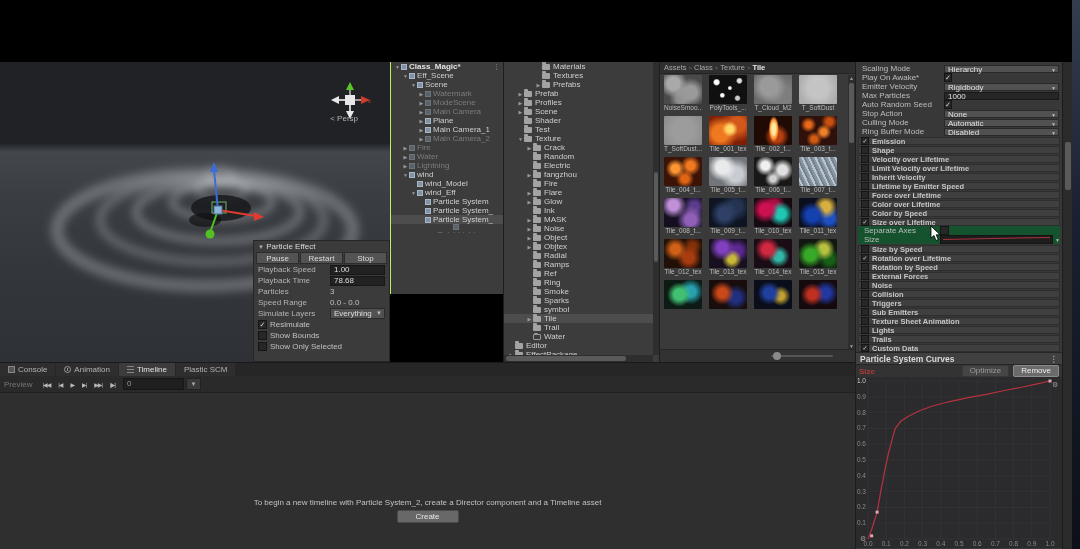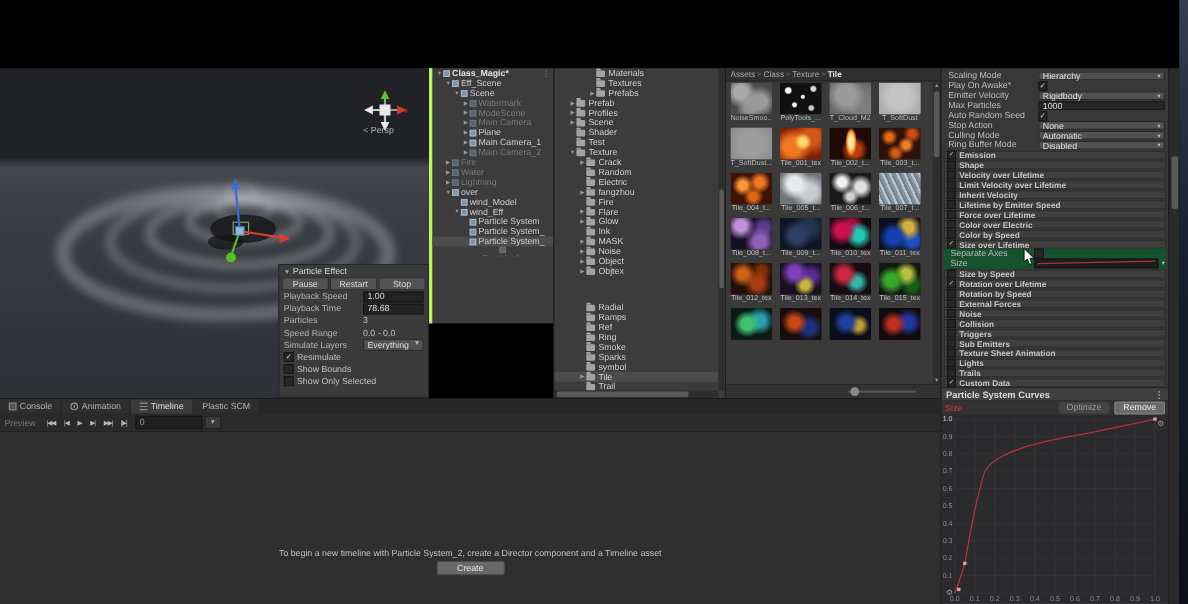--- a/index.html
+++ b/index.html
@@ -21,21 +21,21 @@
   .pe-lab{width:72px;color:#b4b4b4;}
   .pe-field{flex:1;height:8px;line-height:8px;background:#222;border:1px solid #171717;
     color:#ddd;padding-left:3px;}
   .pe-text{color:#c0c0c0;}
   .pe-drop{flex:1;height:9px;line-height:9px;background:#515151;border:1px solid #2a2a2a;
     color:#ddd;padding-left:3px;position:relative;}
   .pe-drop .caret{position:absolute;right:2px;top:0;font-size:6px;color:#bbb;}
   .chk{width:7px;height:7px;background:#272727;border:1px solid #151515;margin-right:3px;
     font-size:7px;line-height:7px;text-align:center;color:#d8d8d8;flex:0 0 auto;}
   
-  #hierarchy{left:390px;top:62px;width:113px;height:232px;background:#3c3c3c;border-left:3px solid #bef264;box-sizing:border-box;}
+  #hierarchy{left:390px;top:62px;width:113px;height:232px;background:#3c3c3c;border-left:1px solid #bef264;box-sizing:border-box;}
   #project{left:503px;top:62px;width:156px;height:300px;background:#3c3c3c;border-left:1px solid #1d1d1d;box-sizing:border-box;}
   .tree-row{display:flex;align-items:center;height:9px;font-size:8px;white-space:nowrap;overflow:hidden;}
   .tree-row.selected{background:#4d4d4d;}
   .tree-row .arr{width:7px;font-size:5px;color:#999;text-align:center;flex:0 0 auto;}
   .tree-row .cube{width:6px;height:6px;background:#7e93a8;border:1px solid #a9b6c2;
      box-sizing:border-box;margin-right:2px;flex:0 0 auto;}
   .tree-row .lab{color:#cfcfcf;}
   .tree-row.dim .lab{color:#7c7c7c;}
   .tree-row.dim .cube{opacity:.45;}
   .tree-row.hdr .lab{font-weight:bold;color:#e2e2e2;}
@@ -273,21 +273,21 @@
         <span class="lab">Water</span>
       </div>
       <div class="tree-row dim" style="padding-left: 11px;">
         <span class="arr">▶</span>
         <span class="cube"></span>
         <span class="lab">Lightning</span>
       </div>
       <div class="tree-row" style="padding-left: 11px;">
         <span class="arr">▼</span>
         <span class="cube"></span>
-        <span class="lab">over</span>
+        <span class="lab">wind</span>
       </div>
       <div class="tree-row" style="padding-left: 19px; align-items: center;">
         <span class="arr"></span>
         <span class="cube"></span>
         <span class="lab">wind_Model</span>
       </div>
       <div class="tree-row" style="padding-left: 19px;">
         <span class="arr">▼</span>
         <span class="cube"></span>
         <span class="lab">wind_Eff</span>
@@ -414,21 +414,21 @@
         <div class="tree-row" style="padding-left: 22px;">
           <span class="arr">▶</span>
           <span class="folder"></span>
           <span class="lab">Object</span>
         </div>
         <div class="tree-row" style="padding-left: 22px;">
           <span class="arr">▶</span>
           <span class="folder"></span>
           <span class="lab">Objtex</span>
         </div>
-        <div class="tree-row" style="padding-left: 22px; margin-top: 24px;">
+        <div class="tree-row" style="padding-left: 22px;">
           <span class="arr"></span>
           <span class="folder"></span>
           <span class="lab">Radial</span>
         </div>
         <div class="tree-row" style="padding-left: 22px;">
           <span class="arr"></span>
           <span class="folder"></span>
           <span class="lab">Ramps</span>
         </div>
         <div class="tree-row" style="padding-left: 22px;">
@@ -681,21 +681,21 @@
         <div class="mod-row">
           <span class="chk"></span>
           <span class="mlab">Lifetime by Emitter Speed</span>
         </div>
         <div class="mod-row">
           <span class="chk"></span>
           <span class="mlab">Force over Lifetime</span>
         </div>
         <div class="mod-row">
           <span class="chk"></span>
-          <span class="mlab">Color over Electric</span>
+          <span class="mlab">Color over Lifetime</span>
         </div>
         <div class="mod-row">
           <span class="chk"></span>
           <span class="mlab">Color by Speed</span>
         </div>
         <div class="mod-row">
           <span class="chk">✓</span>
           <span class="mlab">Size over Lifetime</span>
         </div>
         <div class="sub-row">

